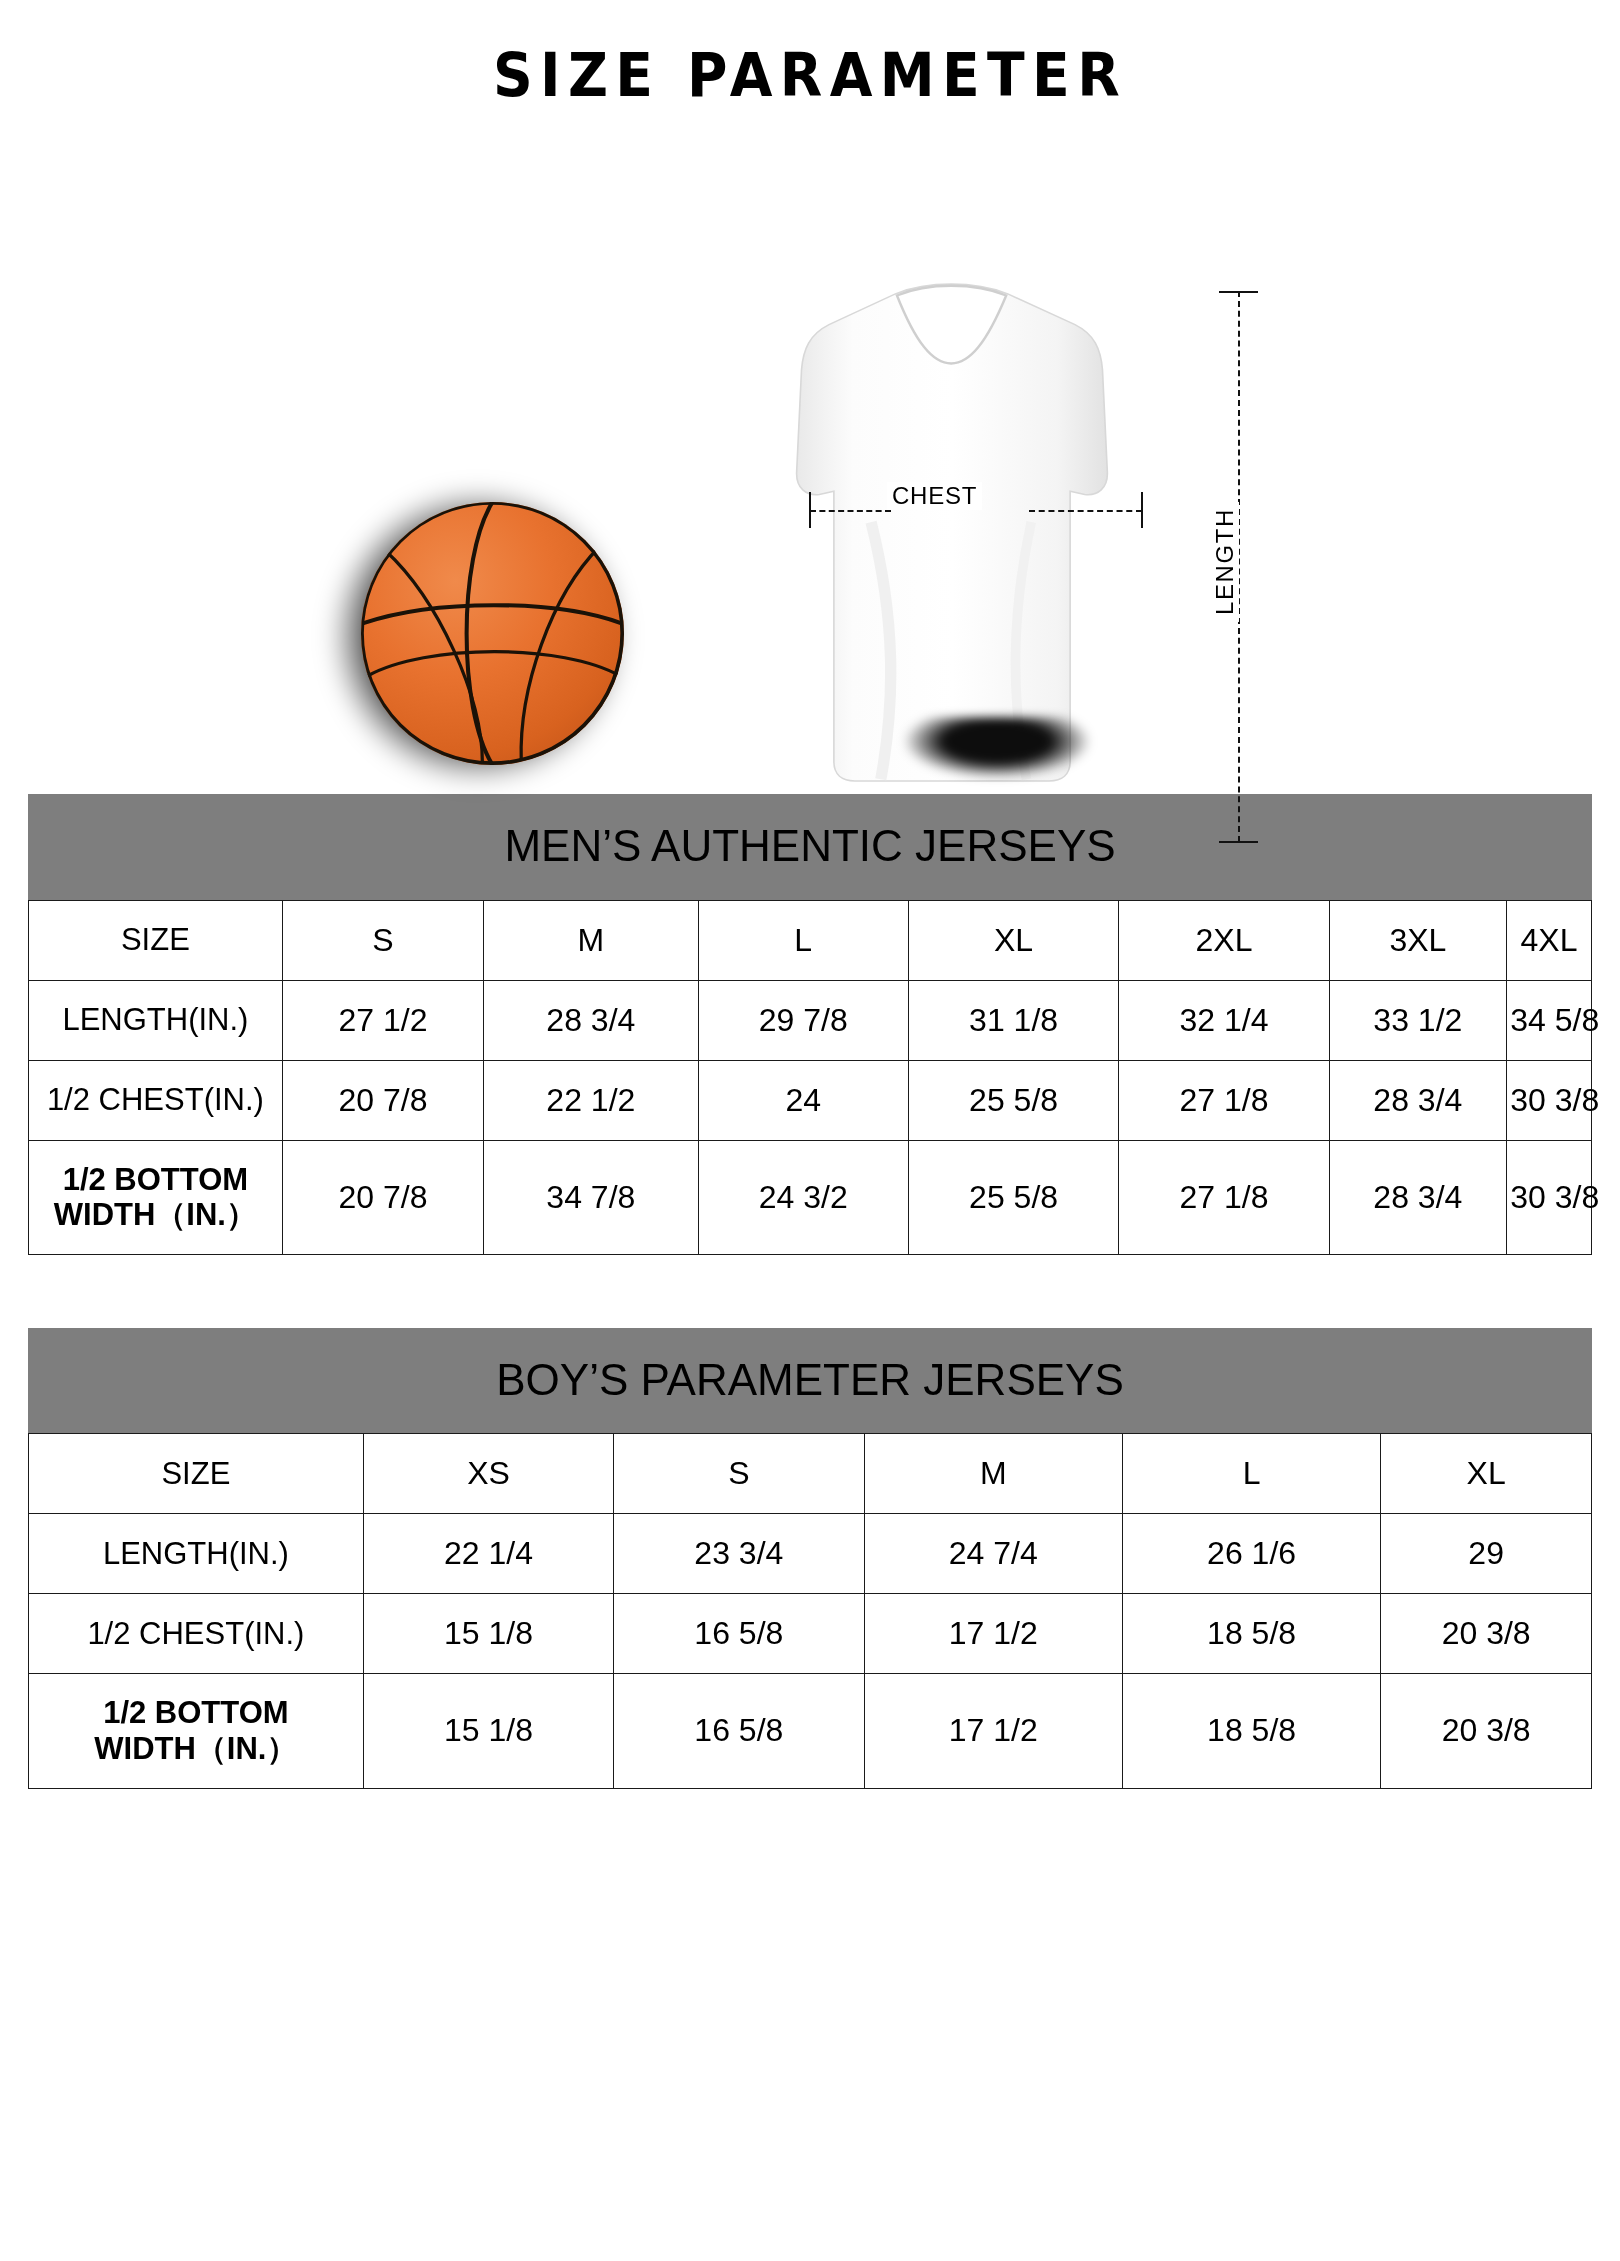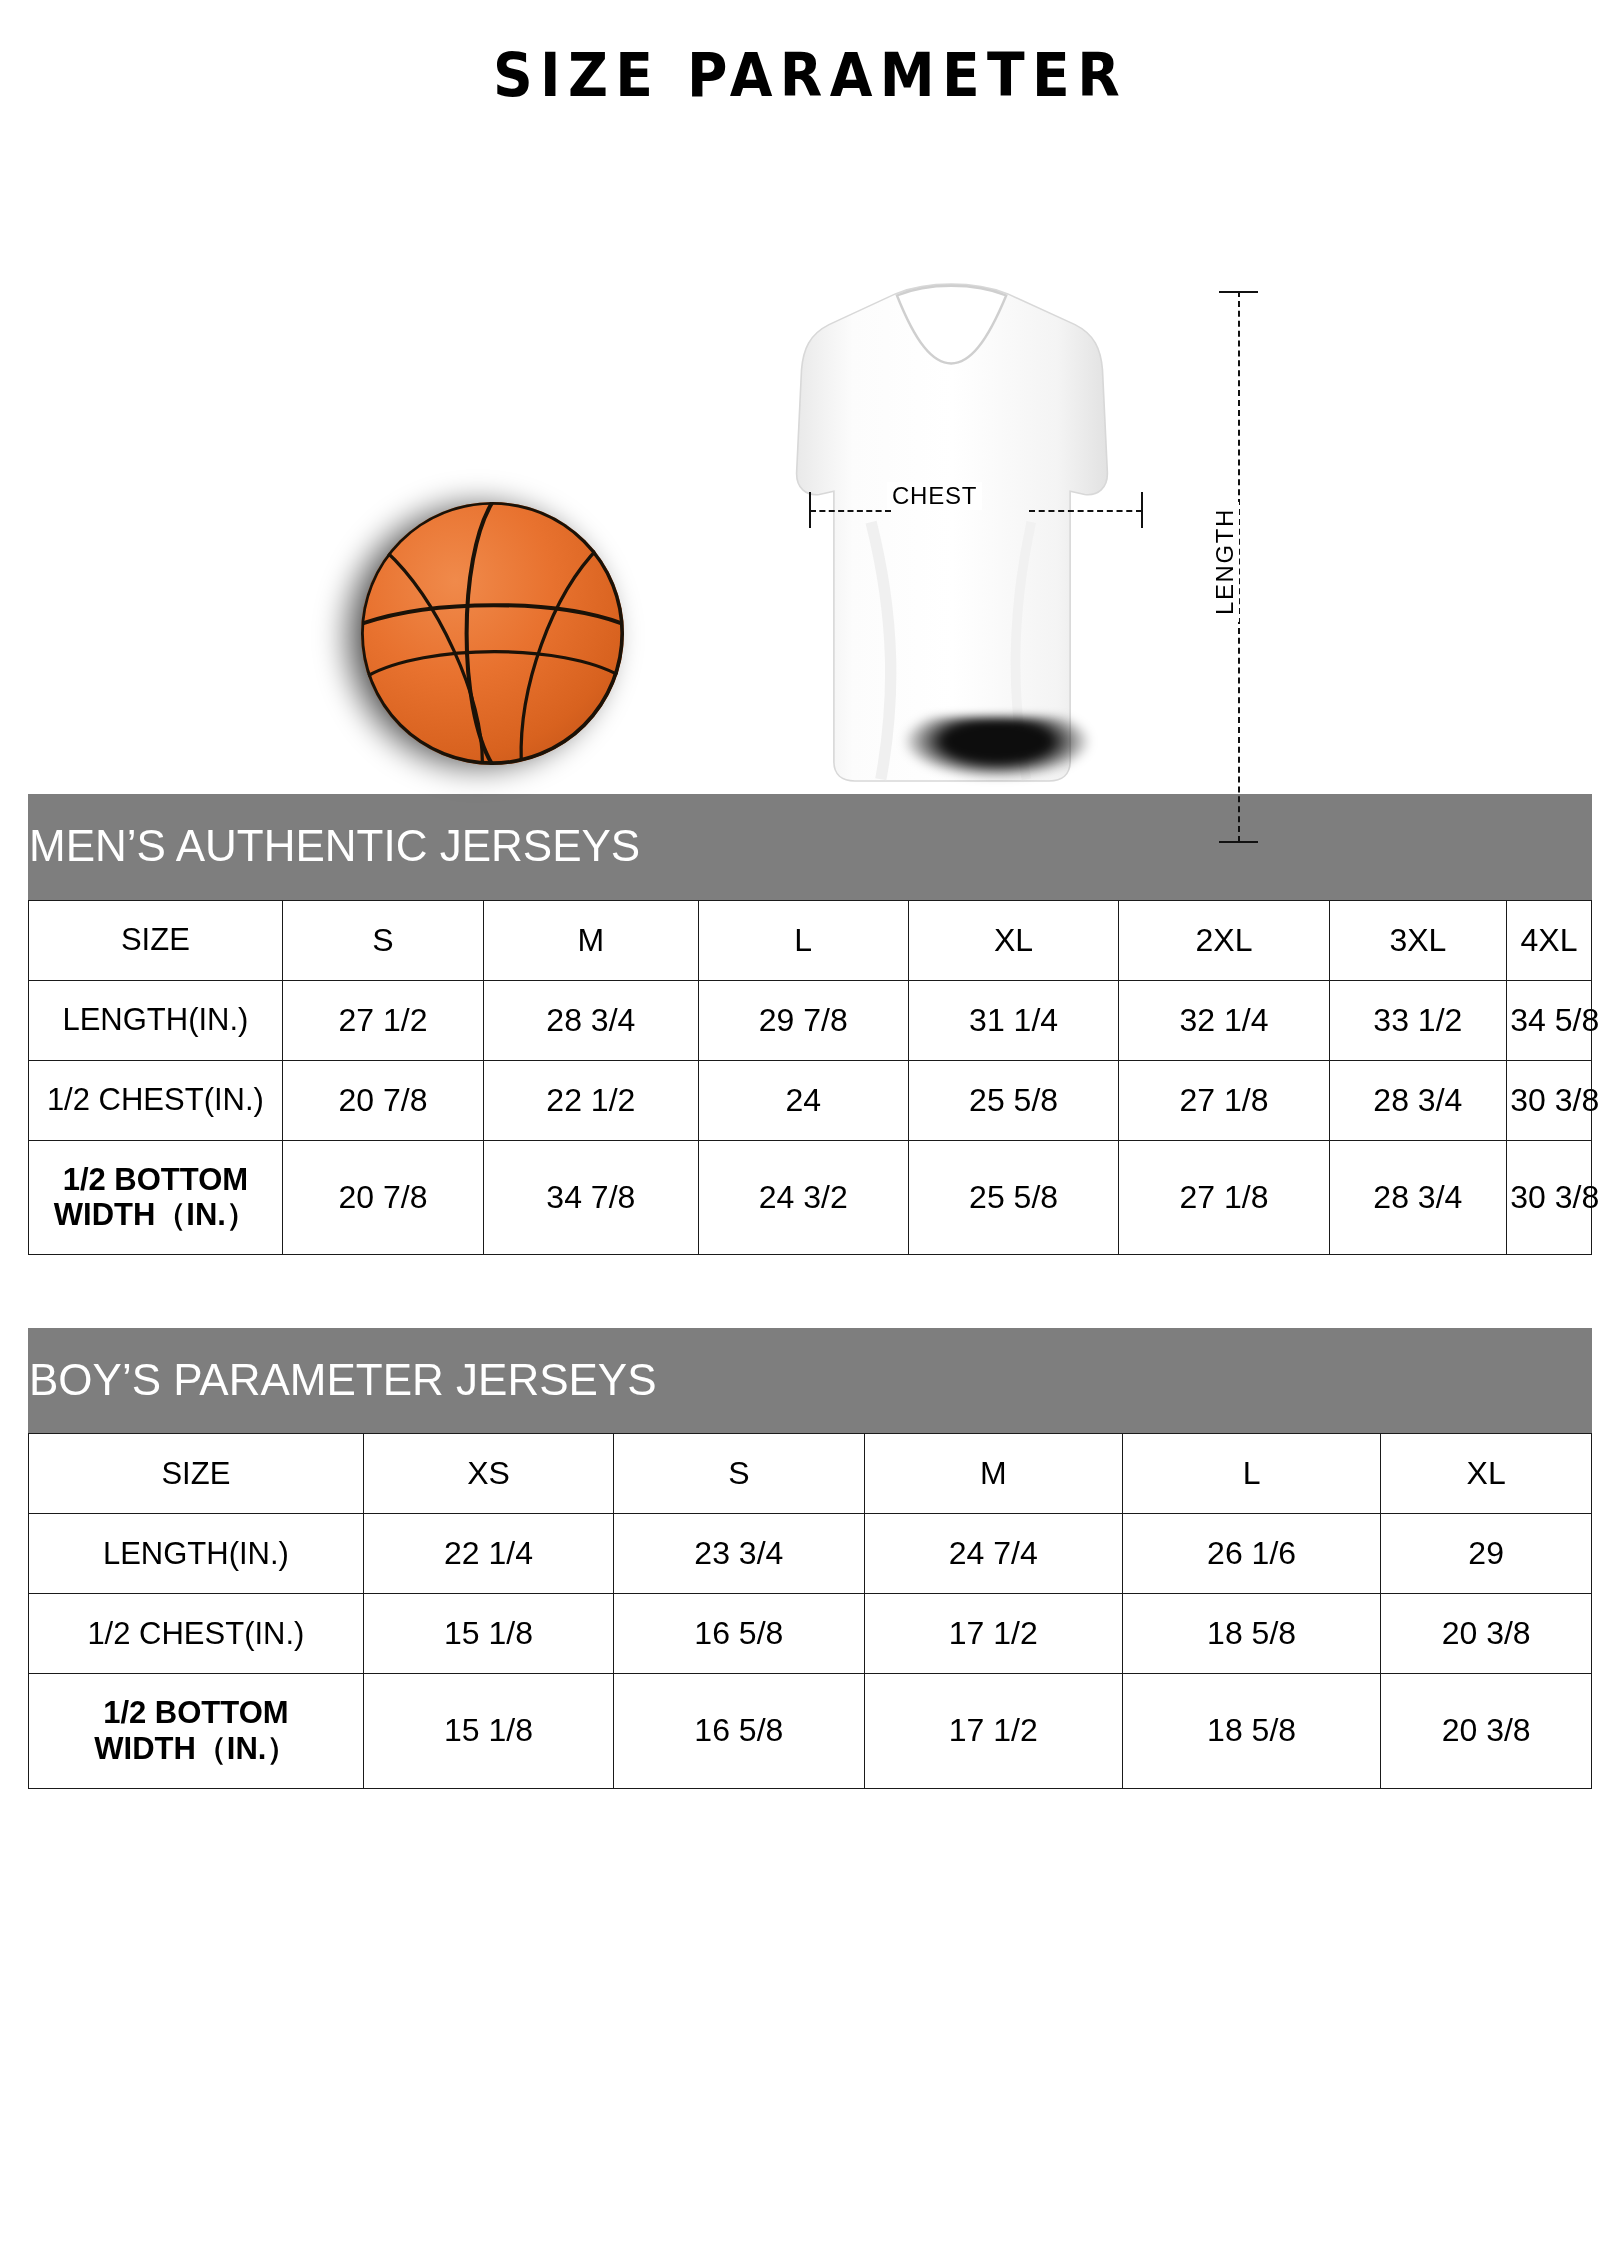--- a/index.html
+++ b/index.html
@@ -166,22 +166,22 @@
   }
 
   
   .table-block {
     margin: 0 28px;
     width: 1564px;
     box-sizing: border-box;
   }
   .tbl-header {
     background: #7e7e7e;
-    color: #ffffff;
-    text-align: left;
+    color: #000000;
+    text-align: center;
     font-size: 44px;
     padding: 26px 0 27.5px 0;
     border: 1.6px solid #7e7e7e;
     box-sizing: border-box;
   }
   table {
     border-collapse: collapse;
     width: 100%;
     table-layout: fixed;
   }
@@ -289,21 +289,21 @@
           <td style="width:203px">XL</td>
           <td style="width:203px">2XL</td>
           <td style="width:170px">3XL</td>
           <td>4XL</td>
         </tr>
         <tr>
           <td class="rowhead">LENGTH(IN.)</td>
           <td>27 1/2</td>
           <td>28 3/4</td>
           <td>29 7/8</td>
-          <td>31 1/4</td>
+          <td>31 1/8</td>
           <td>32 1/4</td>
           <td>33 1/2</td>
           <td>34 5/8</td>
         </tr>
         <tr>
           <td class="rowhead">1/2 CHEST(IN.)</td>
           <td>20 7/8</td>
           <td>22 1/2</td>
           <td>24</td>
           <td>25 5/8</td>

